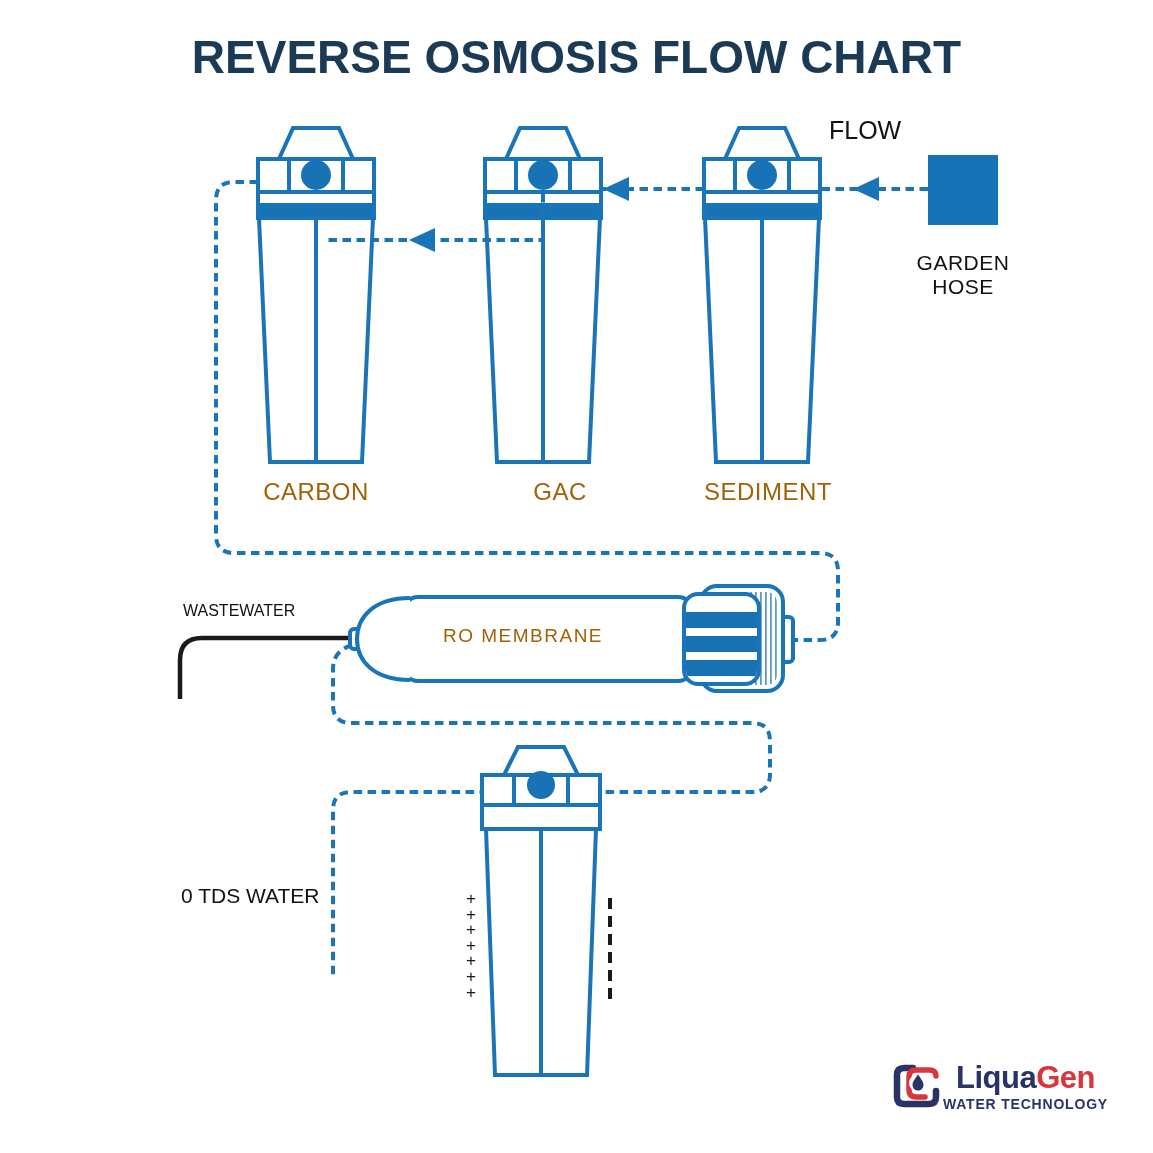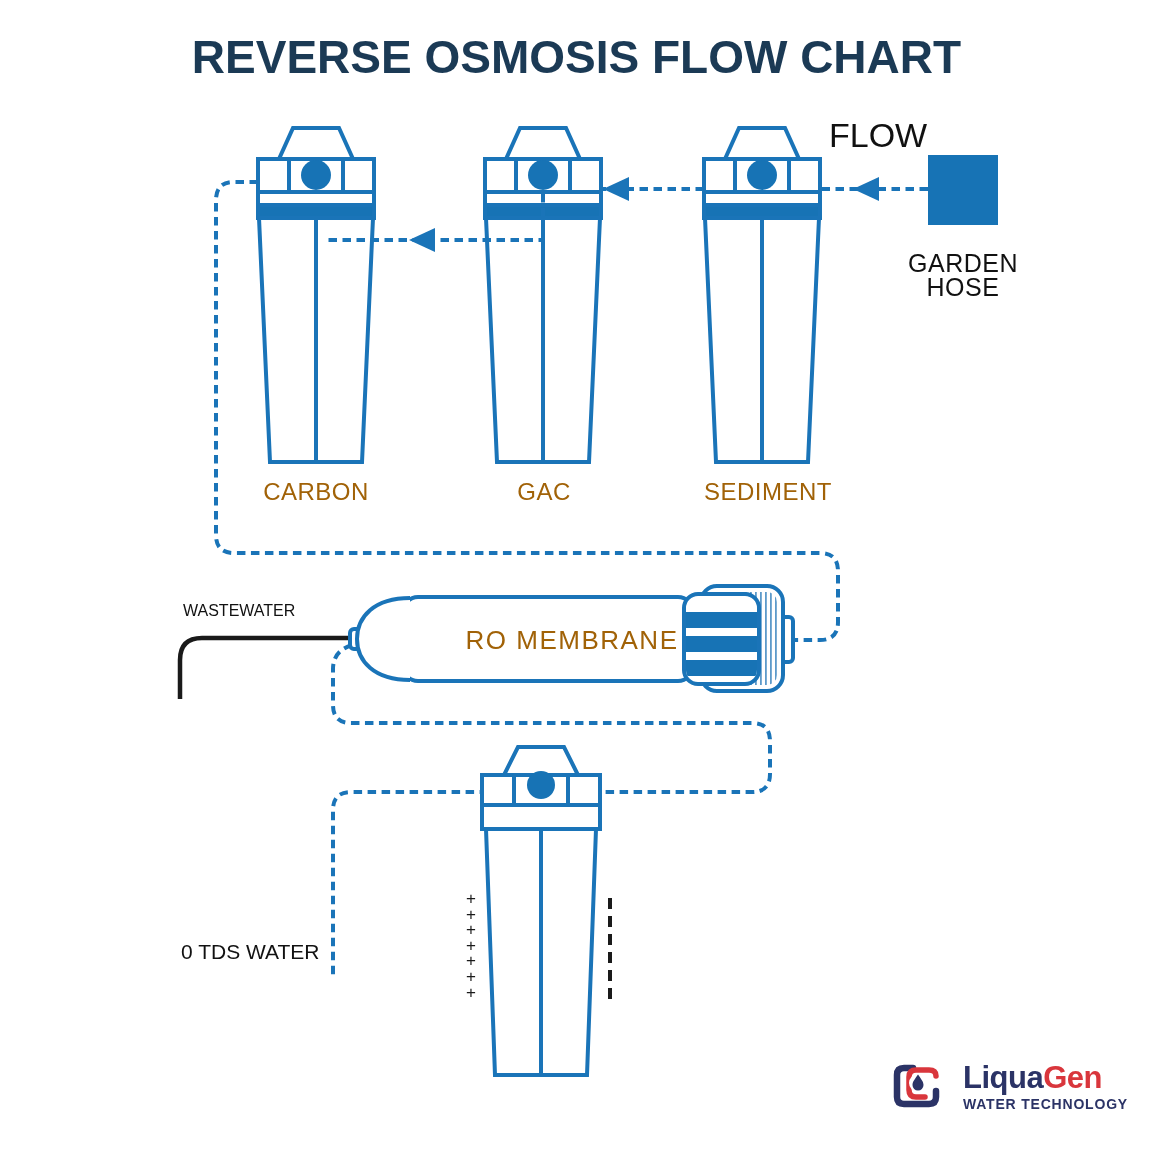--- a/index.html
+++ b/index.html
@@ -8,38 +8,38 @@
     font-family:"Liberation Sans", sans-serif;
   }
   #pipes{position:absolute;left:0;top:0;width:1153px;height:1153px;}
   .lbl{position:absolute;color:#111111;white-space:pre;}
   .title{
     left:0;right:0;top:30px;text-align:center;
     font-size:46px;font-weight:800;letter-spacing:0px;color:#1b3a55;
   }
   .blue-lbl{color:#a16207;}
   .center{transform:translateX(-50%);text-align:center;}
-  .flow-lbl{left:829px;top:116px;font-size:34px;}
-  .hose-lbl{left:963px;top:251px;font-size:25px;line-height:24px;letter-spacing:0.5px;}
+  .flow-lbl{left:829px;top:116px;font-size:25px;}
+  .hose-lbl{left:963px;top:251px;font-size:21px;line-height:24px;letter-spacing:0.5px;}
   .stage-lbl{top:478px;font-size:24px;letter-spacing:0.5px;}
-  .ro-lbl{left:572px;top:625px;font-size:26px;letter-spacing:1.5px;}
+  .ro-lbl{left:523px;top:625px;font-size:19px;letter-spacing:1.5px;}
   .waste-lbl{left:183px;top:602px;font-size:16px;}
-  .tds-lbl{left:181px;top:940px;font-size:21px;}
+  .tds-lbl{left:181px;top:884px;font-size:21px;}
   .di-lbl{left:541px;top:1083px;font-size:23px;line-height:27px;letter-spacing:0.5px;}
   .plus-marks{
     left:461px;top:891px;width:20px;text-align:center;
     font-size:17px;line-height:15.6px;font-weight:400;color:#1a1a1a;
   }
   .dash-marks{
     position:absolute;left:608px;top:898px;width:4px;height:106px;
     background:repeating-linear-gradient(180deg,#1a1a1a 0 11px,transparent 11px 18px);
   }
   
   .logo{position:absolute;left:891px;top:1061px;display:flex;align-items:flex-start;}
-  .logo-text{margin-left:20px;text-align:left;}
+  .logo-text{margin-left:0;text-align:center;}
   .logo-name{font-size:31px;font-weight:bold;line-height:34px;letter-spacing:-0.5px;}
   .logo-name .liqua{color:#2b3366;}
   .logo-name .gen{color:#d9363c;}
   .logo-tag{font-size:14px;font-weight:bold;color:#2b3366;letter-spacing:0.8px;margin-top:1px;}
 </style>
 </head>
 <body>
 
 <div id="canvas">
 
@@ -114,21 +114,21 @@
     <rect x="928" y="155" width="70" height="70" fill="#1773b5"></rect>
   </svg>
 
   <div class="lbl title">REVERSE OSMOSIS FLOW CHART</div>
 
   <div class="lbl flow-lbl">FLOW</div>
   <div class="lbl hose-lbl center">GARDEN
 HOSE</div>
 
   <div class="lbl stage-lbl blue-lbl center" style="left:316px">CARBON</div>
-  <div class="lbl stage-lbl blue-lbl center" style="left:544px">GAC</div>
+  <div class="lbl stage-lbl blue-lbl center" style="left:560px">GAC</div>
   <div class="lbl stage-lbl blue-lbl center" style="left:768px">SEDIMENT</div>
 
   <div class="lbl ro-lbl blue-lbl center">RO MEMBRANE</div>
   <div class="lbl waste-lbl">WASTEWATER</div>
   <div class="lbl tds-lbl">0 TDS WATER</div>
 
   <div class="lbl plus-marks">+
 +
 +
 +

